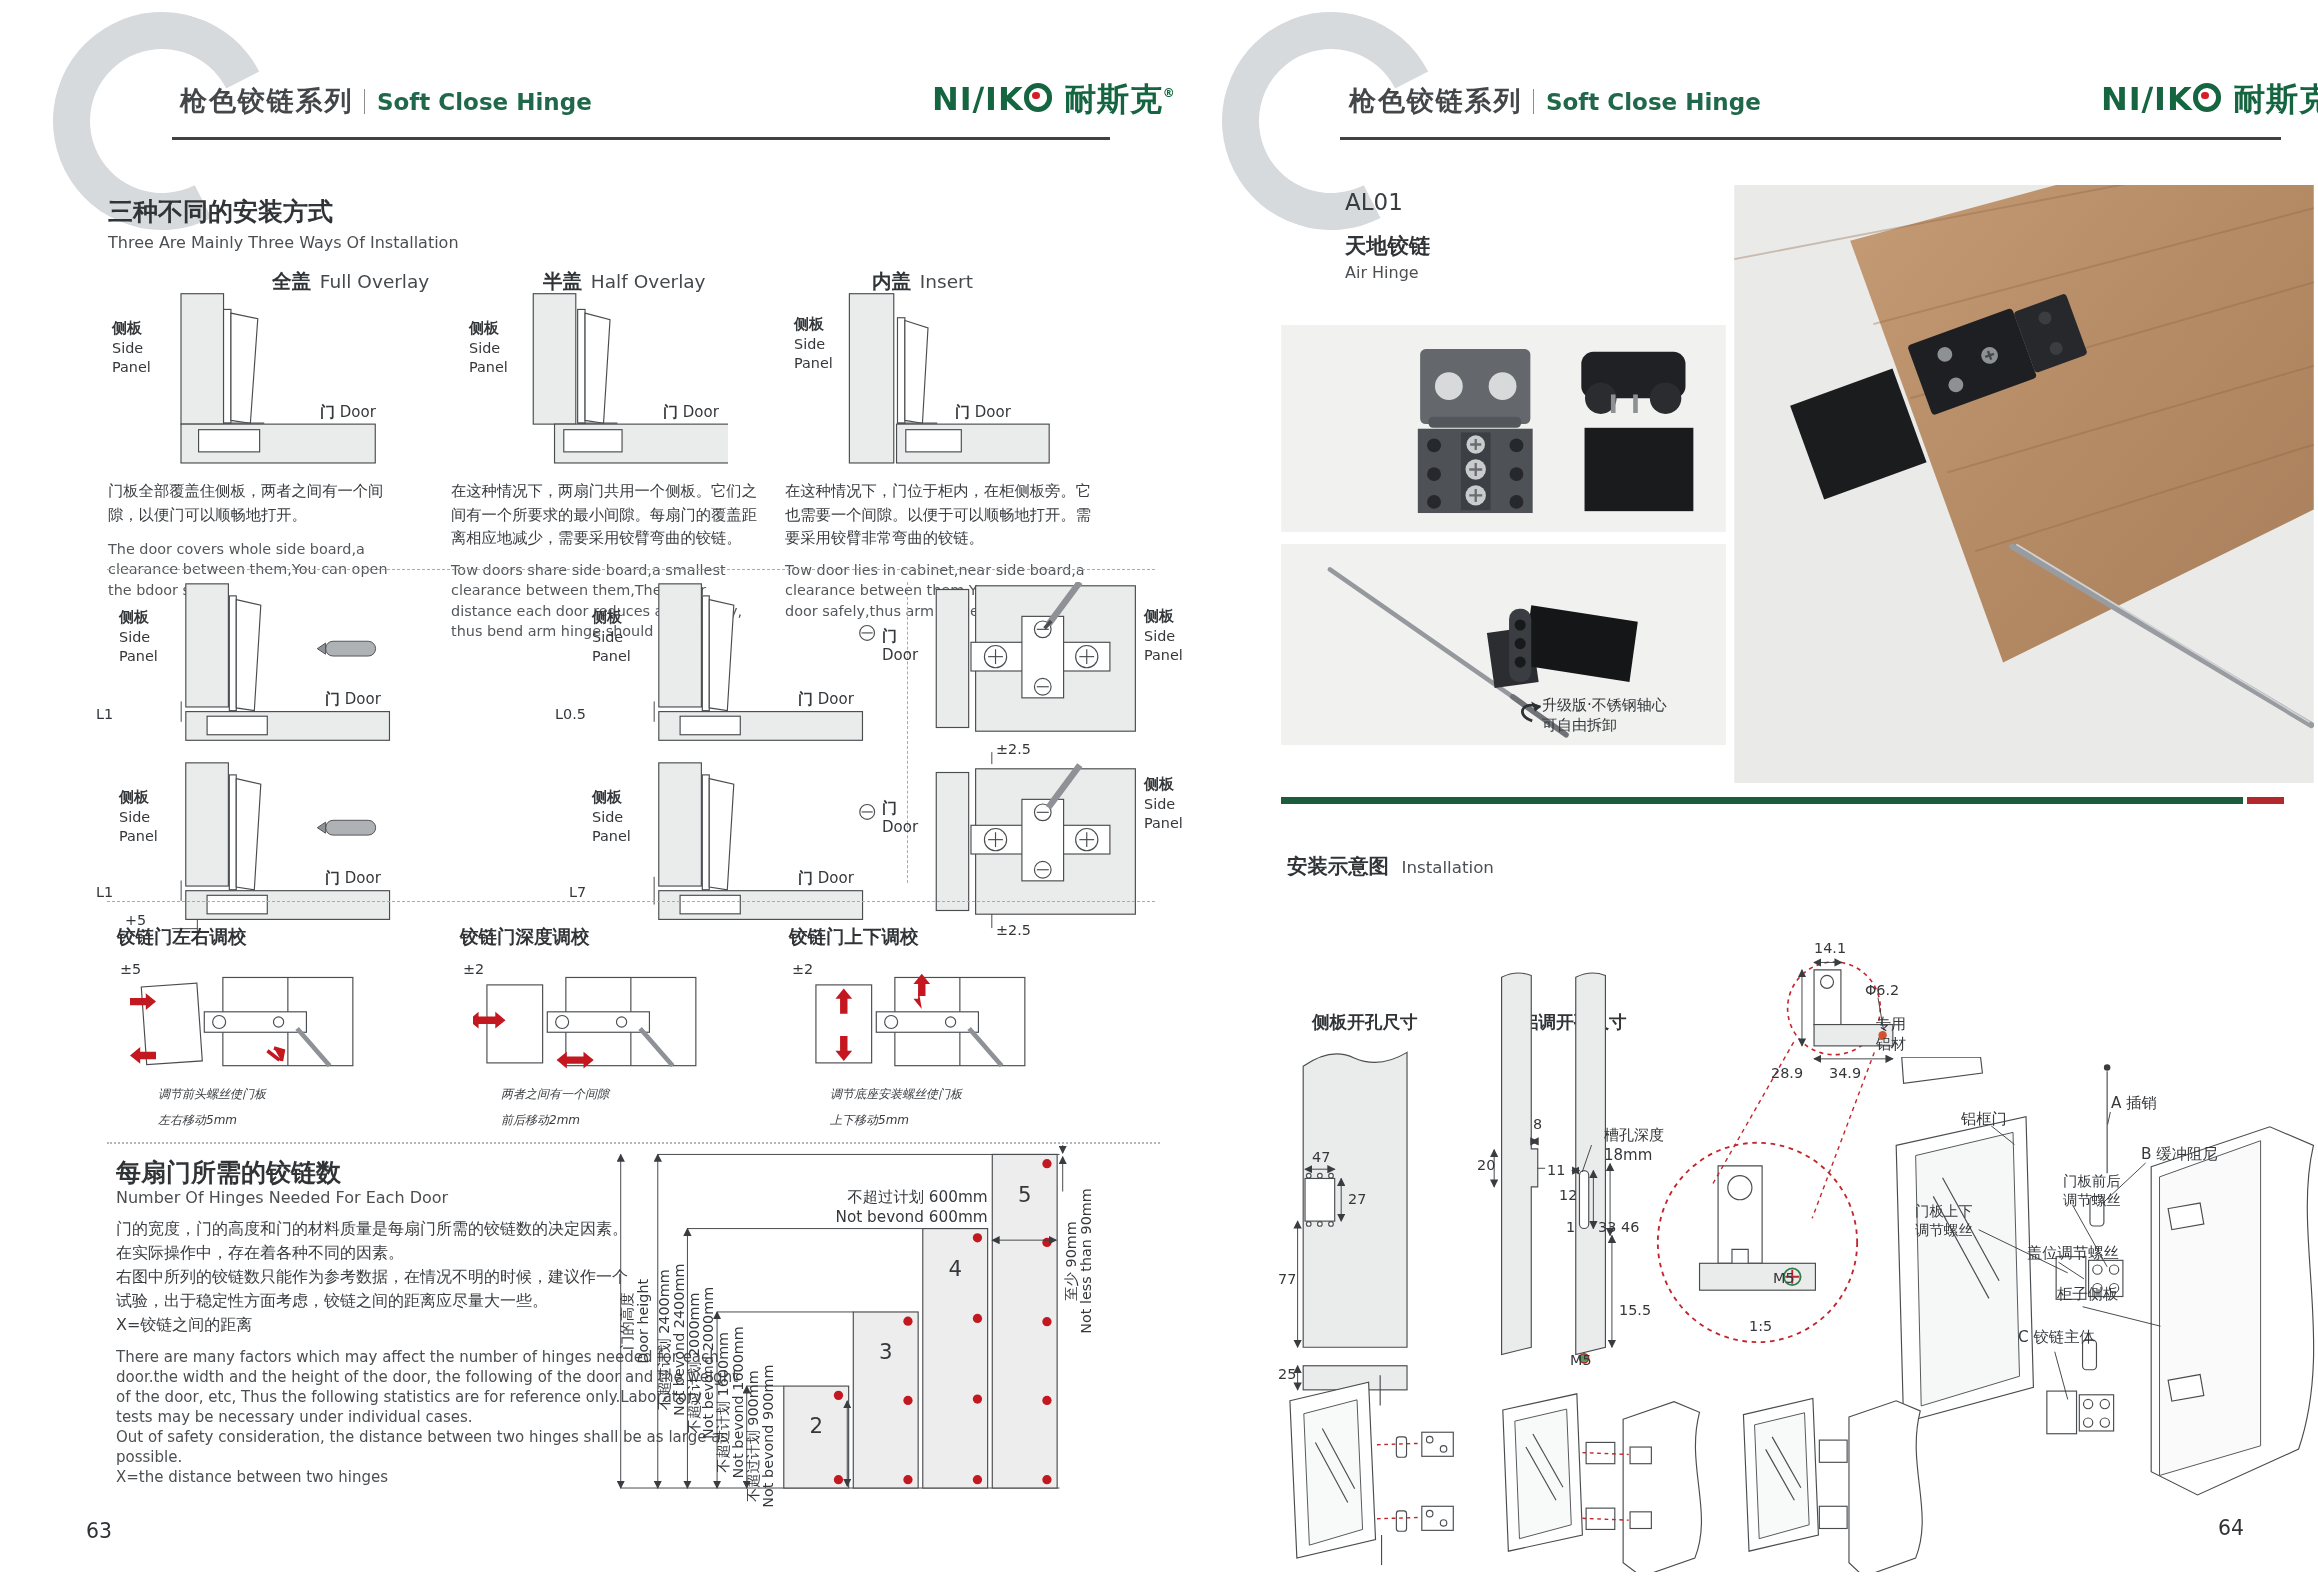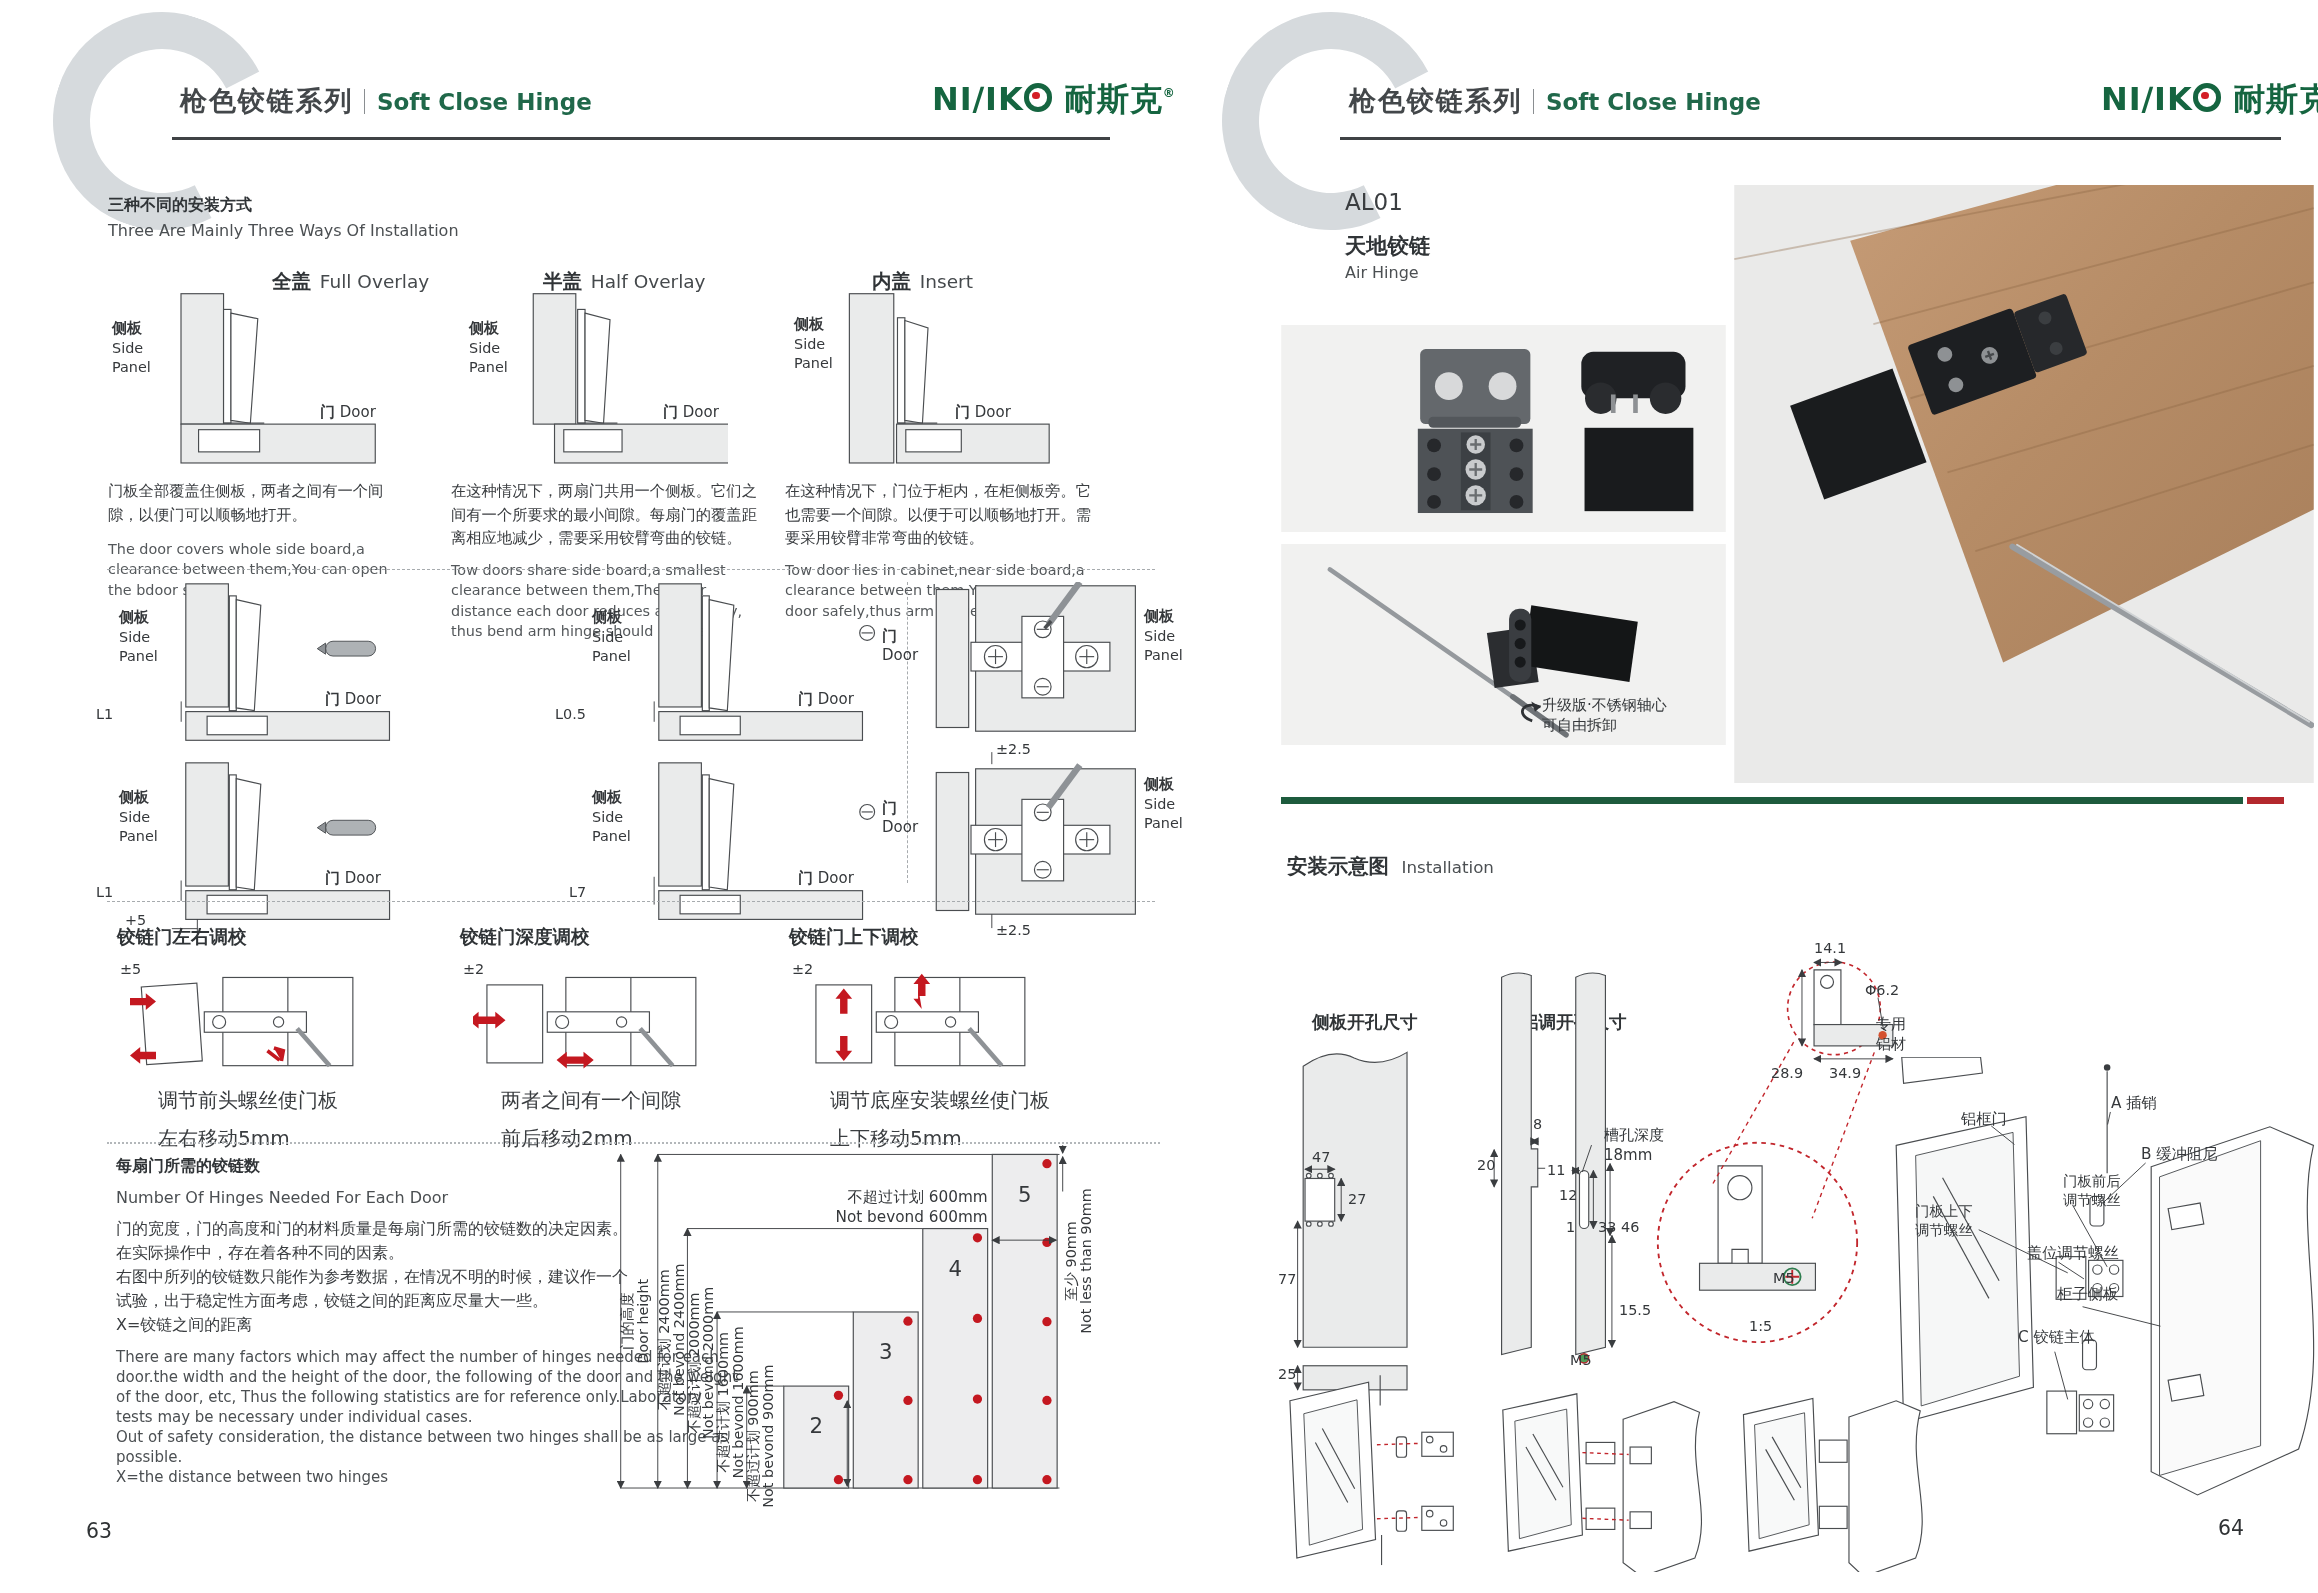--- a/index.html
+++ b/index.html
@@ -8,36 +8,36 @@
   .abs{position:absolute;}
   .cwm{width:144px;height:144px;border:37px solid #d6dadd;border-radius:50%;border-right-color:transparent;transform:rotate(18deg);}
   .htitle{font-size:27px;font-weight:bold;color:#43474a;letter-spacing:1.9px;}
   .hdiv{display:inline-block;width:1.4px;height:25px;background:#8a8e91;margin:0 12px 0 10.2px;vertical-align:-3.7px;}
   .hen{font-size:23px;color:#20684a;font-weight:600;}
   .hrule{height:3.2px;background:#3f4245;}
   .logo{font-size:32px;font-weight:800;color:#156540;letter-spacing:0.9px;white-space:nowrap;}
   .logo .oring{display:inline-block;width:18.5px;height:18.5px;border:5.6px solid #156540;border-radius:50%;position:relative;vertical-align:-1.9px;}
   .logo .oring i{position:absolute;left:3.7px;top:3.7px;width:7.4px;height:7.4px;background:#d31f26;border-radius:50%;}
   .logo sup{font-size:12px;vertical-align:13px;}
-  .sec-cn{font-size:16px;font-weight:bold;color:#303437;}
+  .sec-cn{font-size:25px;font-weight:bold;color:#303437;}
   .sec-en{font-size:16px;color:#4b4f52;margin-top:4.6px;}
   .colhead-cn{font-size:19.5px;font-weight:bold;color:#303437;display:inline;}
   .colhead-en{font-size:18.5px;color:#45494c;display:inline;margin-left:6.5px;}
   .cap-cn{font-size:15.3px;line-height:1.55;color:#3a3d40;}
   .cap-en{font-size:14.4px;line-height:1.42;color:#54585b;margin-top:4.6px;}
   .sp-label{font-size:14.4px;line-height:1.32;color:#35383b;}
   .sp-label b{font-size:15px;font-weight:bold;}
   .door-label{font-size:15px;color:#35383b;white-space:nowrap;}
   .door-label b{font-weight:bold;}
   .dim{font-size:14.4px;color:#35383b;white-space:nowrap;}
   .dashsep{border-top:1.4px dashed #a7abae;}
   .dotsep{border-top:2.3px dotted #b3b7ba;}
   .vdash{border-left:1.4px dashed #a7abae;}
   .adj-title{font-size:18.5px;font-weight:bold;color:#303437;}
-  .adj-cap{font-size:20px;line-height:1.5;color:#3a3d40;}
+  .adj-cap{font-size:12px;line-height:1.5;color:#3a3d40;font-style:italic;}
   .body-cn{font-size:16px;line-height:24px;color:#3a3d40;white-space:nowrap;}
   .body-en{font-size:15px;line-height:20px;color:#4b4f52;white-space:nowrap;}
   .pagenum{font-size:20.4px;color:#2f3234;}
   .panel{fill:#eaebeb;stroke:#4a4d50;stroke-width:2.5;}
   .wht{fill:#ffffff;stroke:#4a4d50;stroke-width:2.5;}
   .ln{stroke:#4a4d50;stroke-width:2.5;fill:none;}
   .dimln{stroke:#3a3d40;stroke-width:2;fill:none;}
   .redfill{fill:#c41820;}
   .drawlbl{font-size:14.4px;color:#35383b;white-space:nowrap;}
   .drawtitle{font-size:17.6px;font-weight:bold;color:#303437;}

